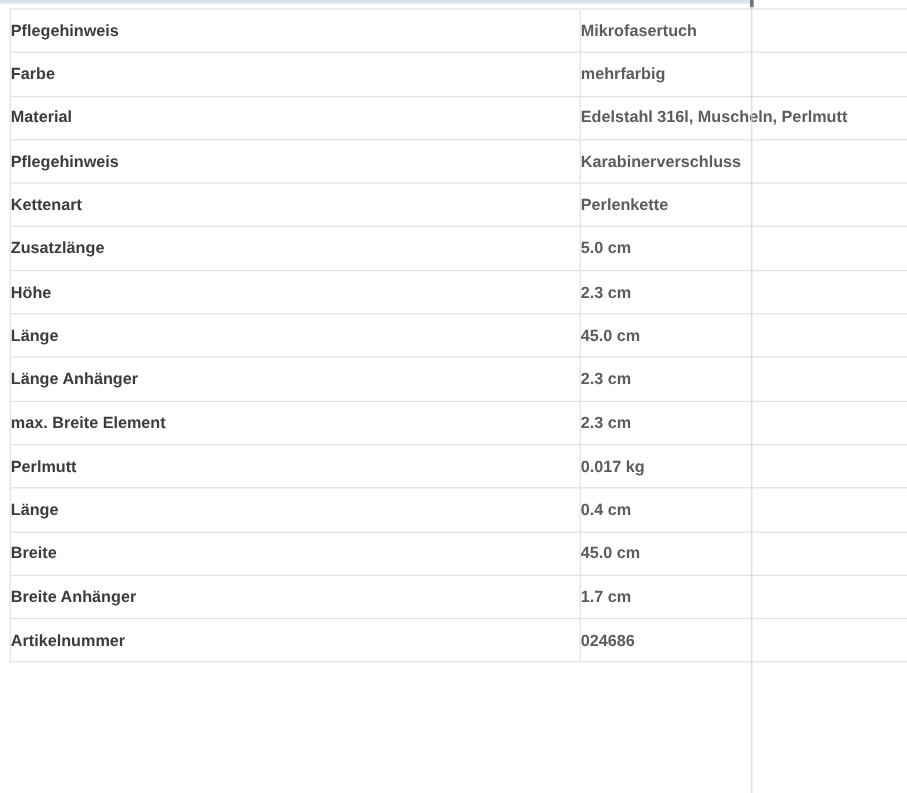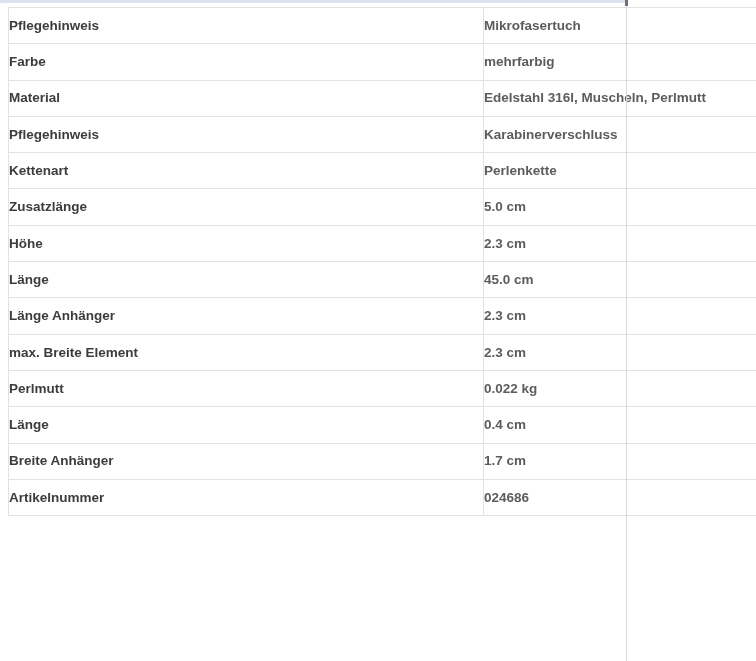--- a/index.html
+++ b/index.html
@@ -111,25 +111,29 @@
         <tr>
           <td class="label">Länge Anhänger</td>
           <td class="value">2.3 cm</td>
         </tr>
         <tr>
           <td class="label">max. Breite Element</td>
           <td class="value">2.3 cm</td>
         </tr>
         <tr>
           <td class="label">Perlmutt</td>
-          <td class="value">0.022 kg</td>
+          <td class="value">0.017 kg</td>
         </tr>
         <tr>
           <td class="label">Länge</td>
           <td class="value">0.4 cm</td>
+        </tr>
+        <tr>
+          <td class="label">Breite</td>
+          <td class="value">45.0 cm</td>
         </tr>
         <tr>
           <td class="label">Breite Anhänger</td>
           <td class="value">1.7 cm</td>
         </tr>
         <tr>
           <td class="label">Artikelnummer</td>
           <td class="value">024686</td>
         </tr>
       </tbody>

